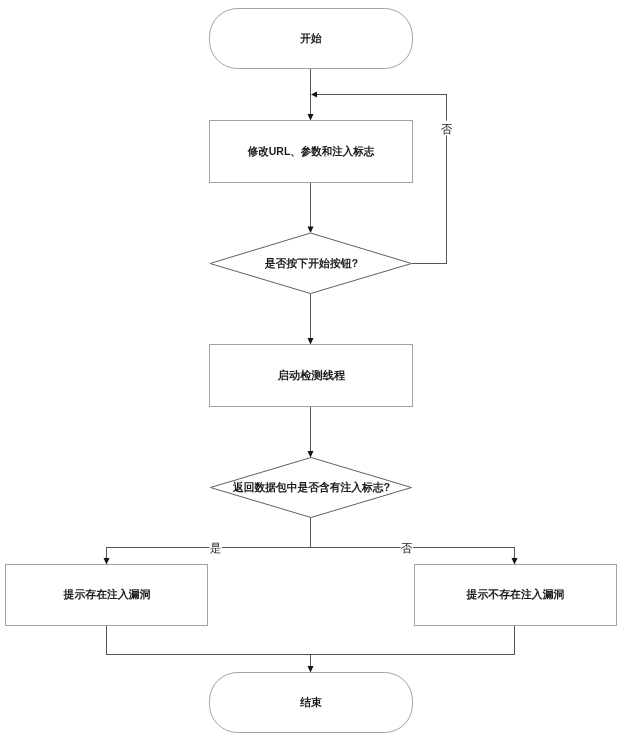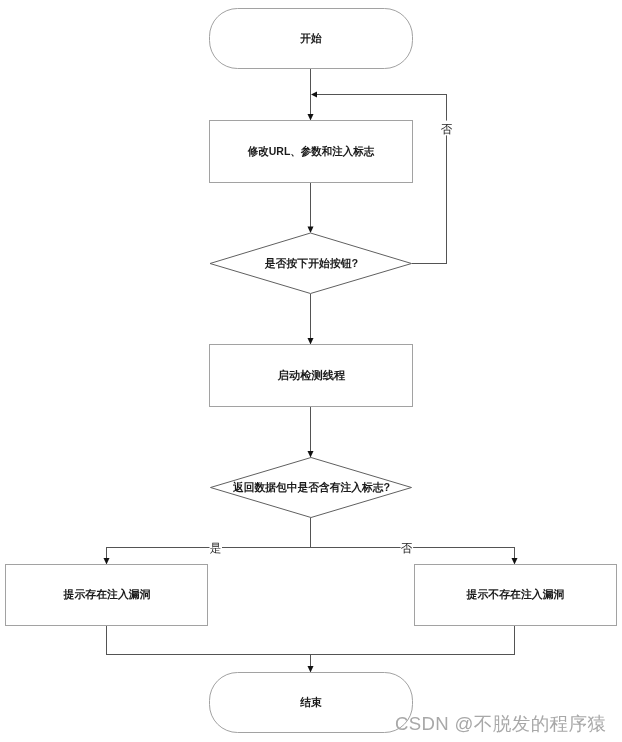--- a/index.html
+++ b/index.html
@@ -144,14 +144,13 @@
     </g>
 
     <rect class="label-bg" x="439.5" y="120.6" width="14.5" height="14.8"></rect>
     <text class="edge-label" x="446.5" y="132.5">否</text>
     <rect class="label-bg" x="209.5" y="540" width="12.5" height="14"></rect>
     <text class="edge-label" x="215.5" y="551.5">是</text>
     <rect class="label-bg" x="400.6" y="540" width="12.5" height="14"></rect>
     <text class="edge-label" x="406.5" y="551.5">否</text>
   </svg>
 
-  <div class="watermark" style="left:395px; top:711px;">CSDN @不脱发的程序猿</div>
 </div>
 
 </body></html>

